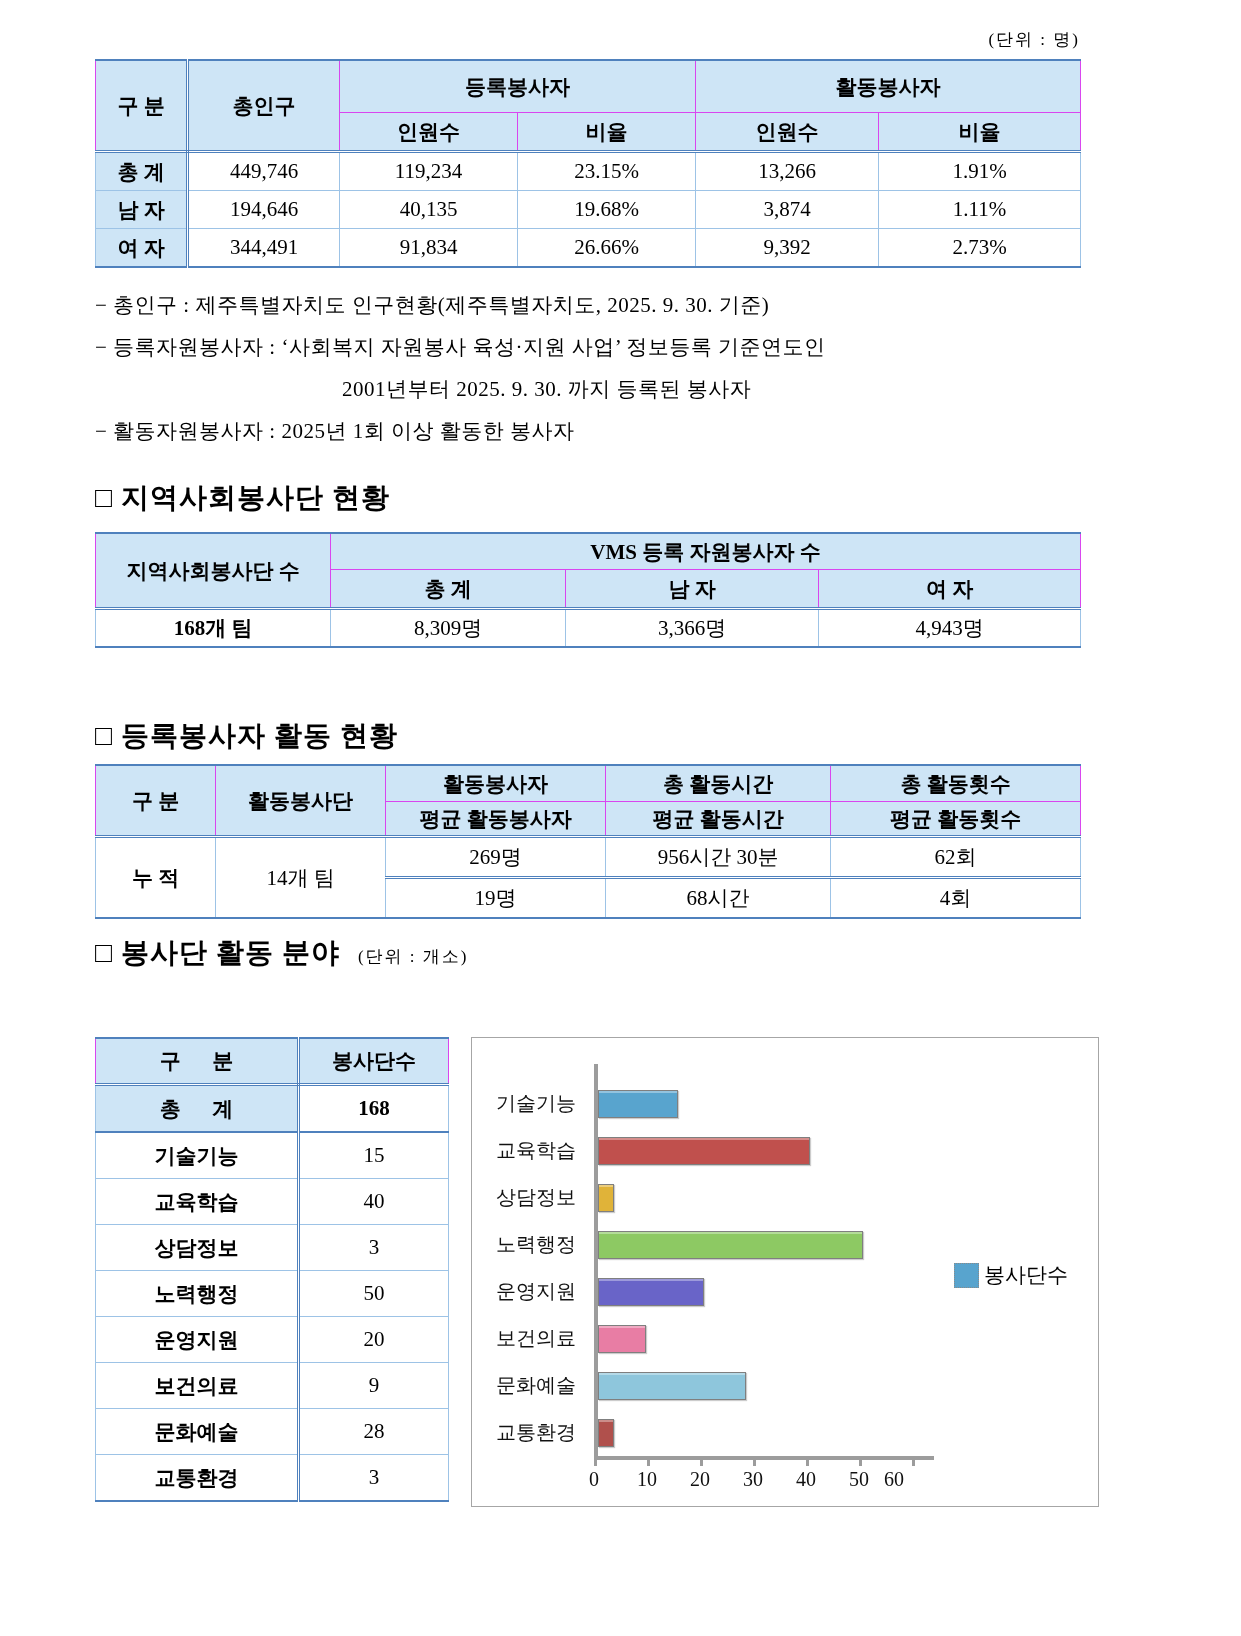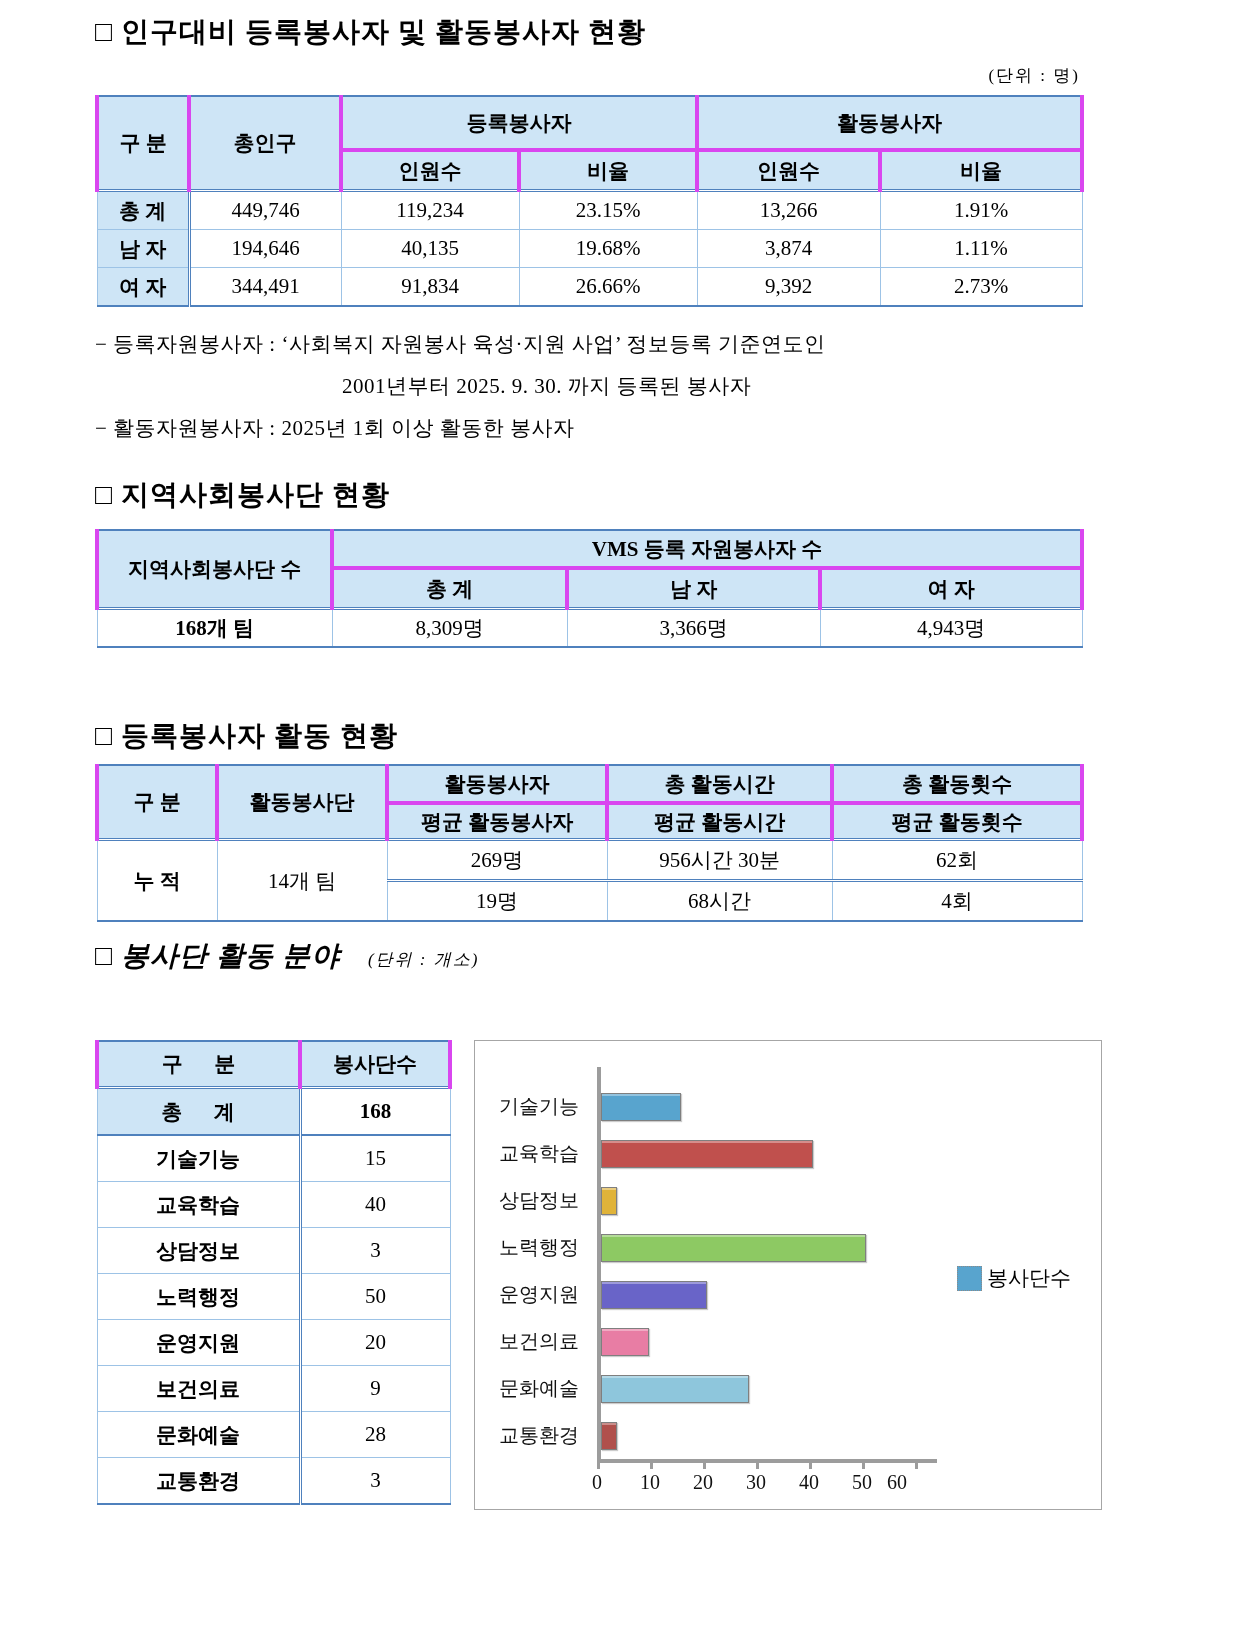--- a/index.html
+++ b/index.html
@@ -6,27 +6,27 @@
   body {
     width:1241px; height:1636px;
     font-family:"Liberation Serif","DejaVu Serif",serif;
     color:#000;
   }
   .page { position:relative; width:1241px; height:1636px; box-sizing:border-box; padding:14px 0 0 95px; overflow:hidden; }
 
   
   .sec-title { font-size:28px; font-weight:bold; letter-spacing:1px; line-height:36px; }
   .unit-note { width:985px; text-align:right; font-size:17px; letter-spacing:2px; margin-top:14px; margin-bottom:8px; }
-  .title-row { display:flex; align-items:baseline; gap:28px;font-style:italic; }
+  .title-row { display:flex; align-items:baseline; gap:18px; }
   .unit-inline { font-size:17px; letter-spacing:2px; }
 
   
   table { border-collapse:collapse; table-layout:fixed; }
   th,td { text-align:center; vertical-align:middle; padding:0 4px; font-size:21px; overflow:hidden; }
-  th { background:#cee5f6; font-weight:bold; border:4px solid #d946ef; }
+  th { background:#cee5f6; font-weight:bold; border:1px solid #d946ef; }
   td { background:#fff; font-weight:normal; border:1px solid #9dc3e6; }
   td.lbl { background:#cee5f6; font-weight:bold; }
   .bd-top { border-top:2px solid #4f81bd !important; }
   .bd-bot { border-bottom:2px solid #4f81bd !important; }
   .dbl-b  { border-bottom:3px double #4f81bd !important; }
   .dbl-r  { border-right:3px double #4f81bd !important; }
   .bold   { font-weight:bold; }
   .pre    { white-space:pre; }
 
   .t1 { width:985px; }
@@ -77,21 +77,20 @@
   .xtick { position:absolute; top:8px; transform:translateX(-50%); font-size:20px; color:#111; }
   .legend { position:absolute; right:30px; top:223px; display:flex; align-items:center; }
   .legend-swatch { width:25px; height:25px; border:1px dotted #8a8a8a; box-sizing:border-box; margin-right:5px; }
   .legend-label { font-family:"Liberation Sans","DejaVu Sans",sans-serif; font-size:21px; }
 </style>
 </head>
 <body>
 
 <div class="page">
 
-  <div class="sec-title">□ 인구대비 등록봉사자 및 활동봉사자 현황</div>
   <div class="unit-note">(단위 : 명)</div>
 
   <table class="t1">
     <colgroup>
         <col style="width:92px">
         <col style="width:152px">
         <col style="width:178px">
         <col style="width:178px">
         <col style="width:183px">
         <col style="width:202px">
@@ -130,20 +129,21 @@
       <td class="bd-bot">344,491</td>
       <td class="bd-bot">91,834</td>
       <td class="bd-bot">26.66%</td>
       <td class="bd-bot">9,392</td>
       <td class="bd-bot">2.73%</td>
     </tr>
   </tbody>
     </table>
 
   <div class="notes">
+    <div class="note">− 총인구 : 제주특별자치도 인구현황(제주특별자치도, 2025. 9. 30. 기준)</div>
     <div class="note">− 등록자원봉사자 : ‘사회복지 자원봉사 육성·지원 사업’ 정보등록 기준연도인</div>
     <div class="note indent">2001년부터 2025. 9. 30. 까지 등록된 봉사자</div>
     <div class="note">− 활동자원봉사자 : 2025년 1회 이상 활동한 봉사자</div>
   </div>
 
   <div class="sec-title" style="margin-top:28px;">□ 지역사회봉사단 현황</div>
 
   <table class="t2">
     <colgroup>
         <col style="width:235px">

